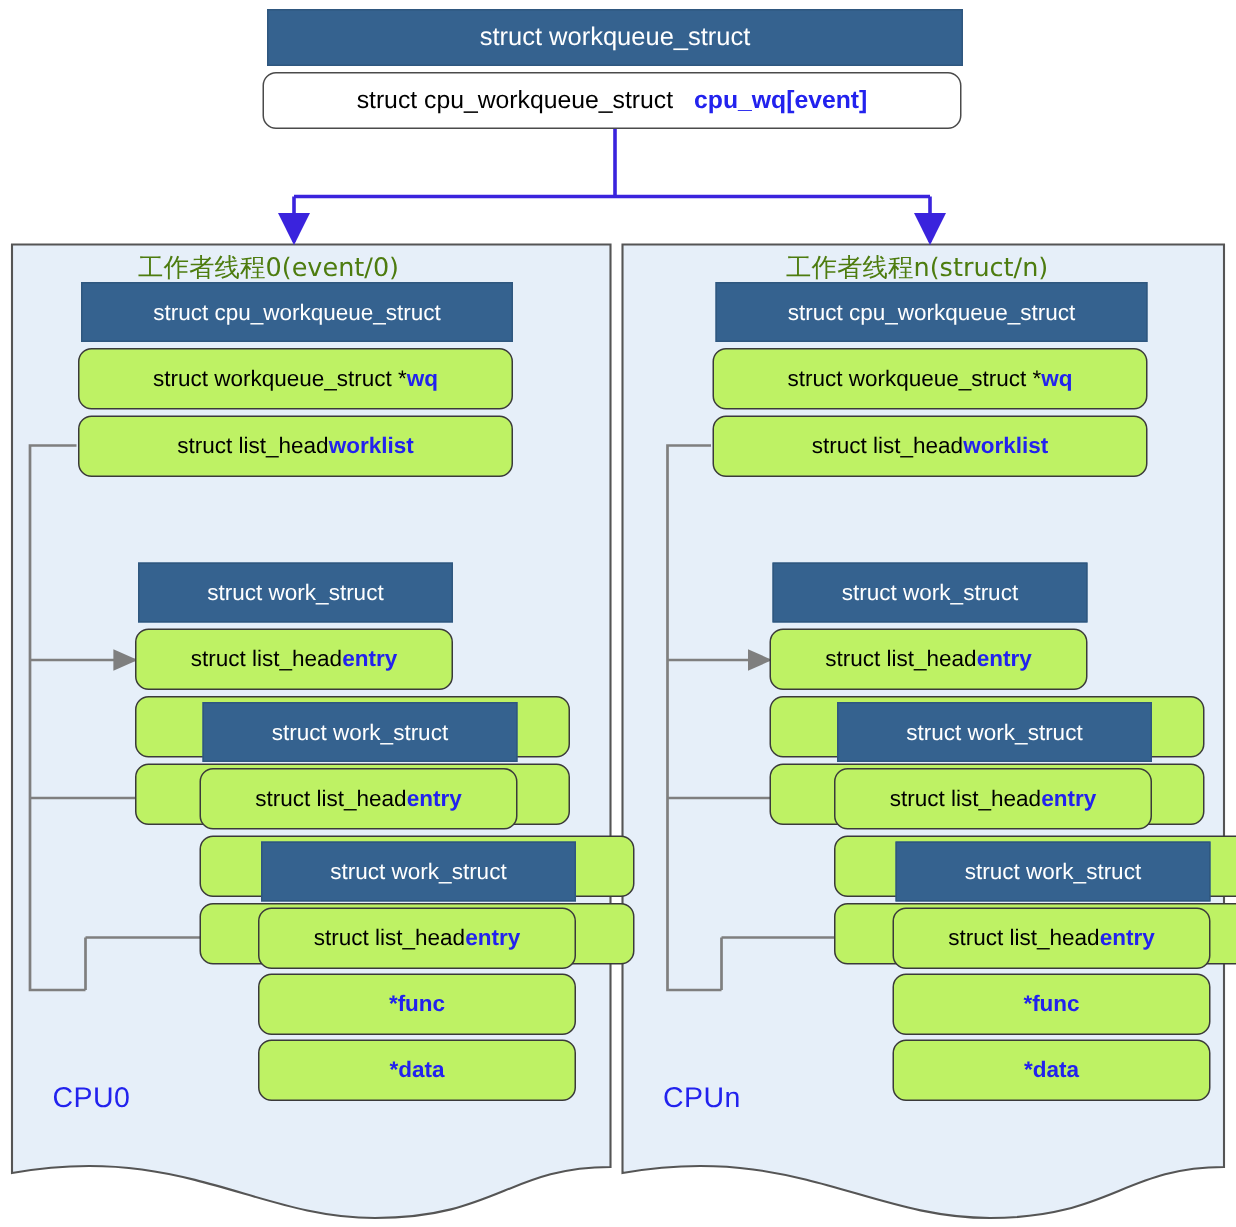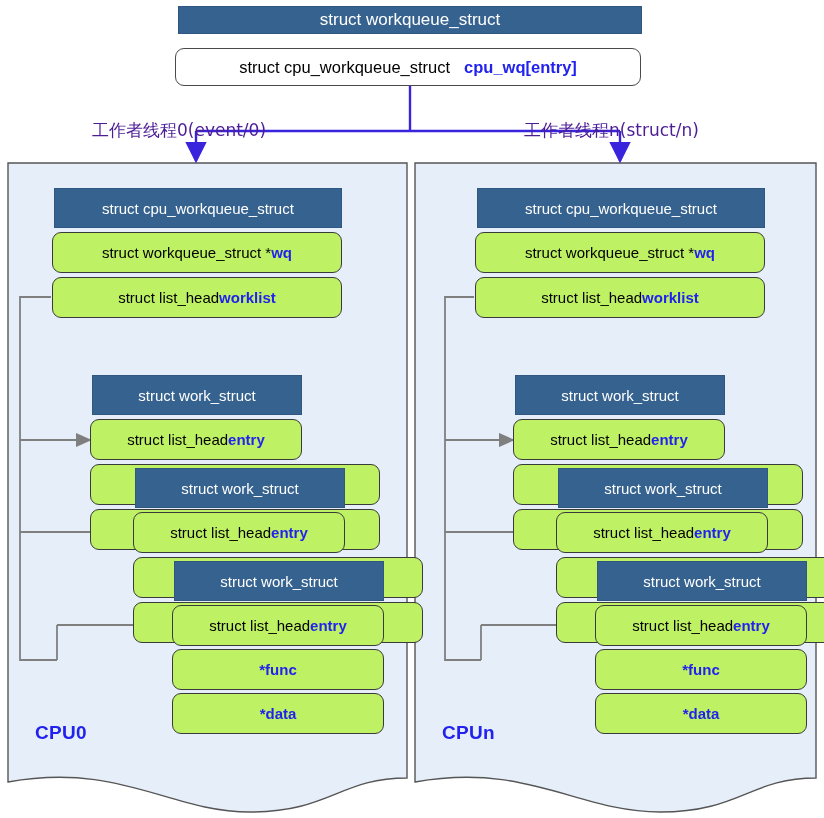--- a/index.html
+++ b/index.html
@@ -39,21 +39,21 @@
     display: flex;
     align-items: center;
     justify-content: center;
     font-size: 16.5px;
     color: #000000;
     white-space: nowrap;
   }
   .bluebold { color: #2222EE; font-weight: bold; }
   .panel-label {
     color: #2222EE;
-    font-weight: bold;
+    font-weight: normal;
     font-size: 19px;
     letter-spacing: .3px;
   }
 
   
   .sbox-head {
     background: #35628F;
     color: #ffffff;
     display: flex;
     align-items: center;
@@ -69,24 +69,25 @@
     display: flex;
     align-items: center;
     justify-content: center;
     font-size: 15px;
     color: #000000;
     white-space: nowrap;
   }
   .sbox-yellow.blank { }
 
   .cn-label {
-    color: #4c1d95;
+    color: #4d7c0f;
     font-size: 17px;
     font-family: "DejaVu Sans", "Liberation Sans", sans-serif;
     white-space: nowrap;
+    margin-top: 48px;
   }
 </style>
 </head>
 <body>
 
 <div id="stage">
 
   <svg class="abs" style="left:0; top:0;" width="824" height="818">
 
     <path d="M8,163 L407,163 L407,778
@@ -129,26 +130,26 @@
     </g>
 
     <g stroke="#3a23dd" stroke-width="2.4" fill="none">
       <path d="M410,86 L410,131"></path>
       <path d="M196,131 L620,131"></path>
       <path d="M196,131 L196,161" marker-end="url(#ba)"></path>
       <path d="M620,131 L620,161" marker-end="url(#ba)"></path>
     </g>
   </svg>
 
-  <div class="abs hdr-blue" style="left:178px; top:6px; width:464px; height:28px;">struct workqueue_struct</div>
+  <div class="abs hdr-blue" style="left:178px; top:6px; width:464px; height:38px;">struct workqueue_struct</div>
 
   <div class="abs white-box" style="left:175px; top:48px; width:466px; height:38px;">
     <span>struct cpu_workqueue_struct</span>
     <span style="display:inline-block;width:14px"></span>
-    <span class="bluebold">cpu_wq[entry]</span>
+    <span class="bluebold">cpu_wq[event]</span>
   </div>
 
   <div class="abs cn-label" style="left:92px; top:119px;">工作者线程0(event/0)</div>
   <div class="abs cn-label" style="left:524px; top:119px;">工作者线程n(struct/n)</div>
 
   <div class="abs sbox-head" style="left:54px; top:188px; width:288px; height:40px;">struct cpu_workqueue_struct</div>
 
   <div class="abs sbox-yellow" style="left:52px; top:232px; width:290px; height:41px;">
     <span>struct workqueue_struct *</span>
       <span class="bluebold">wq</span>

